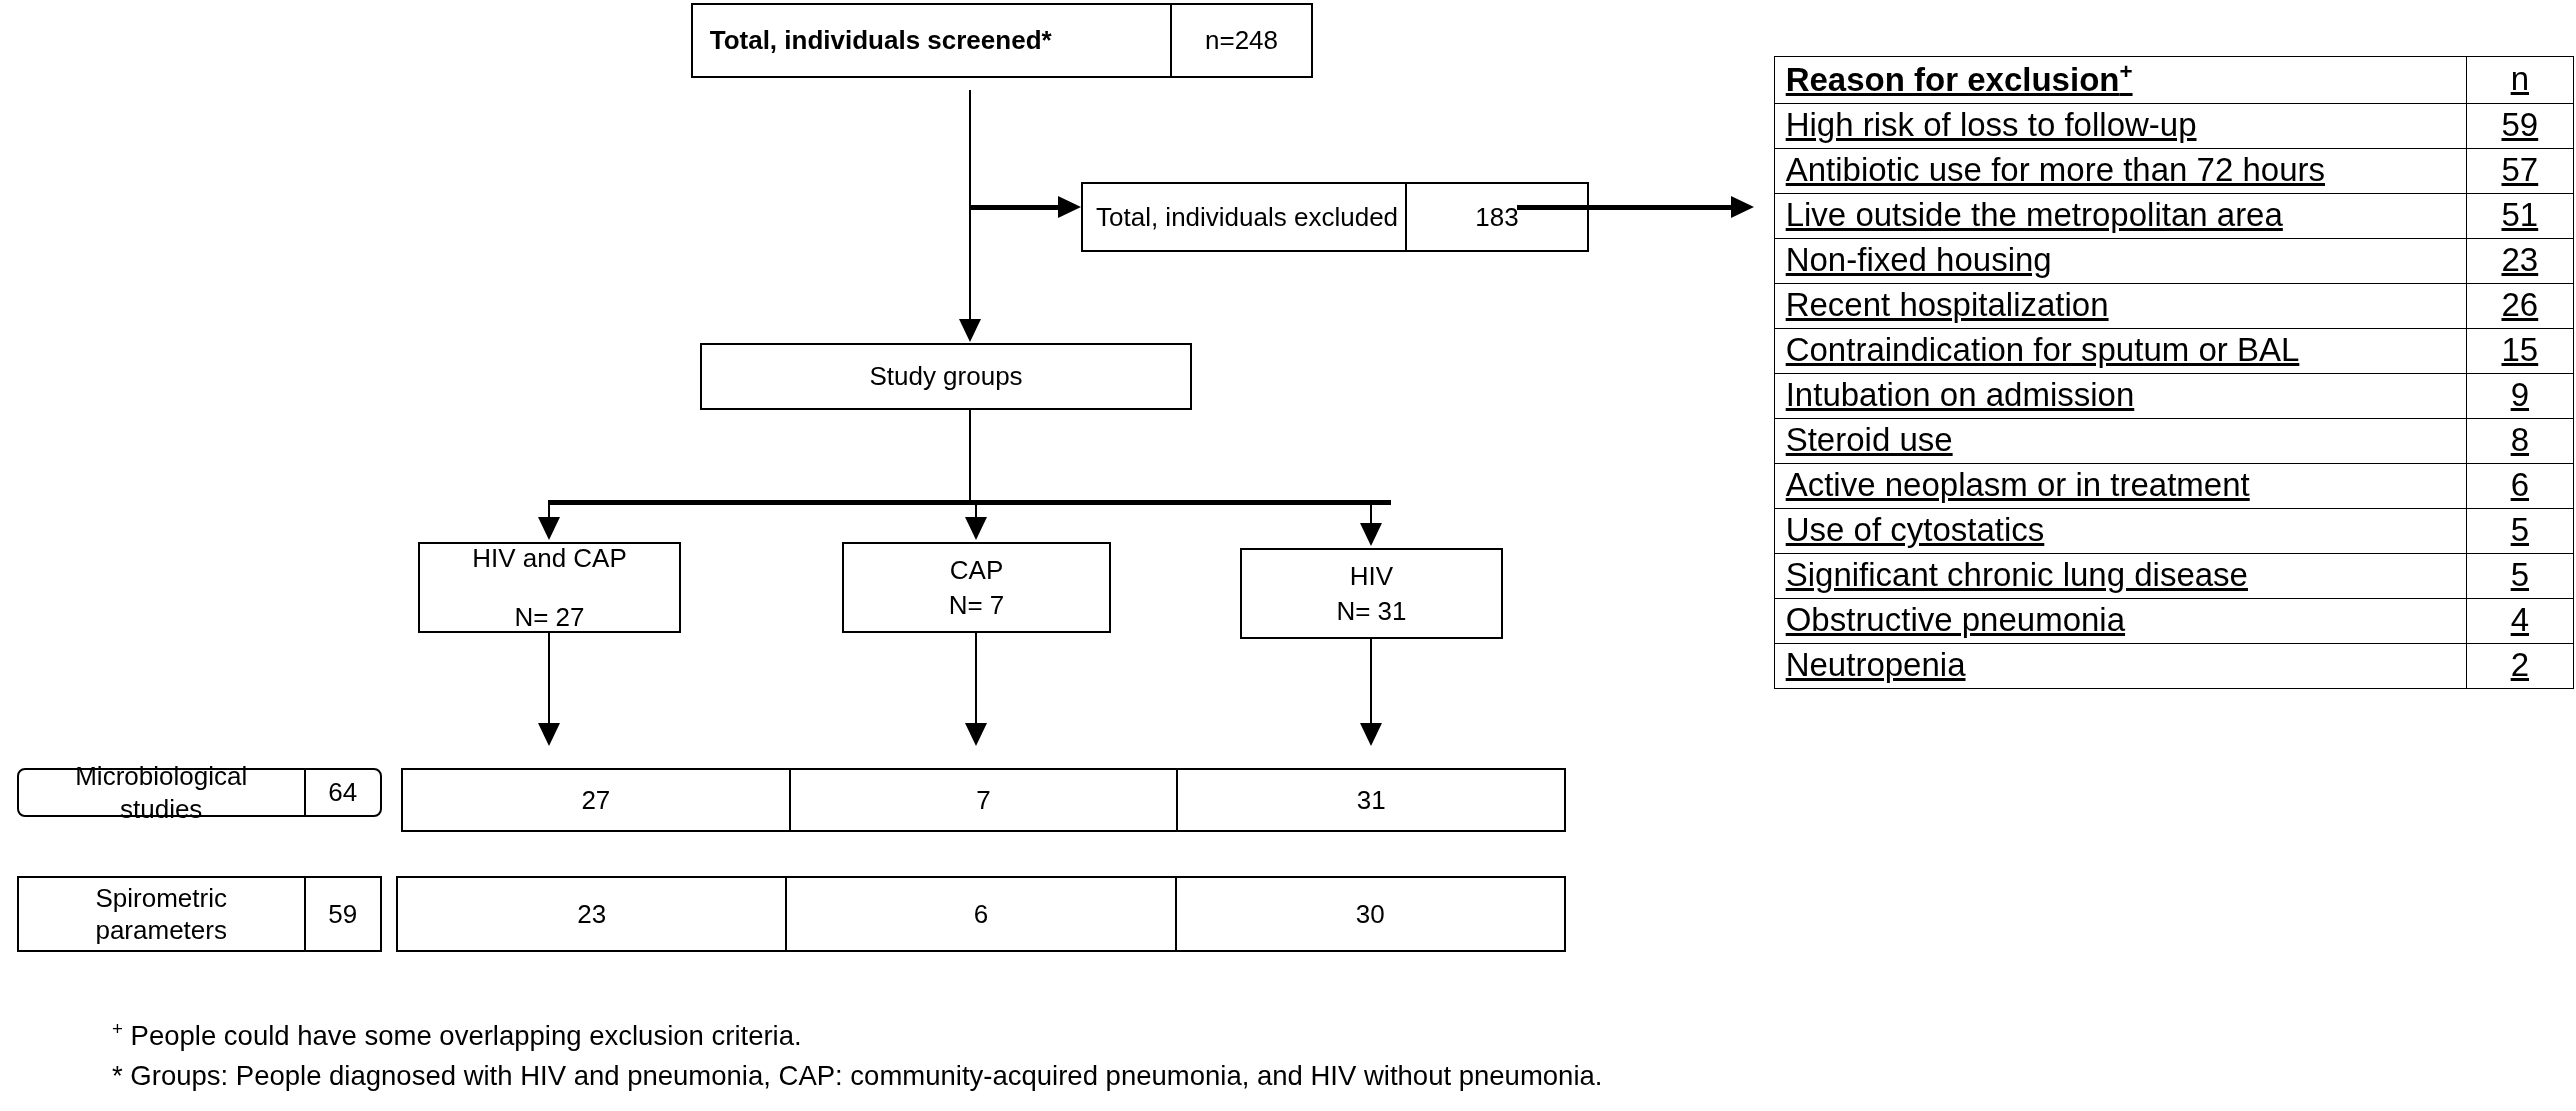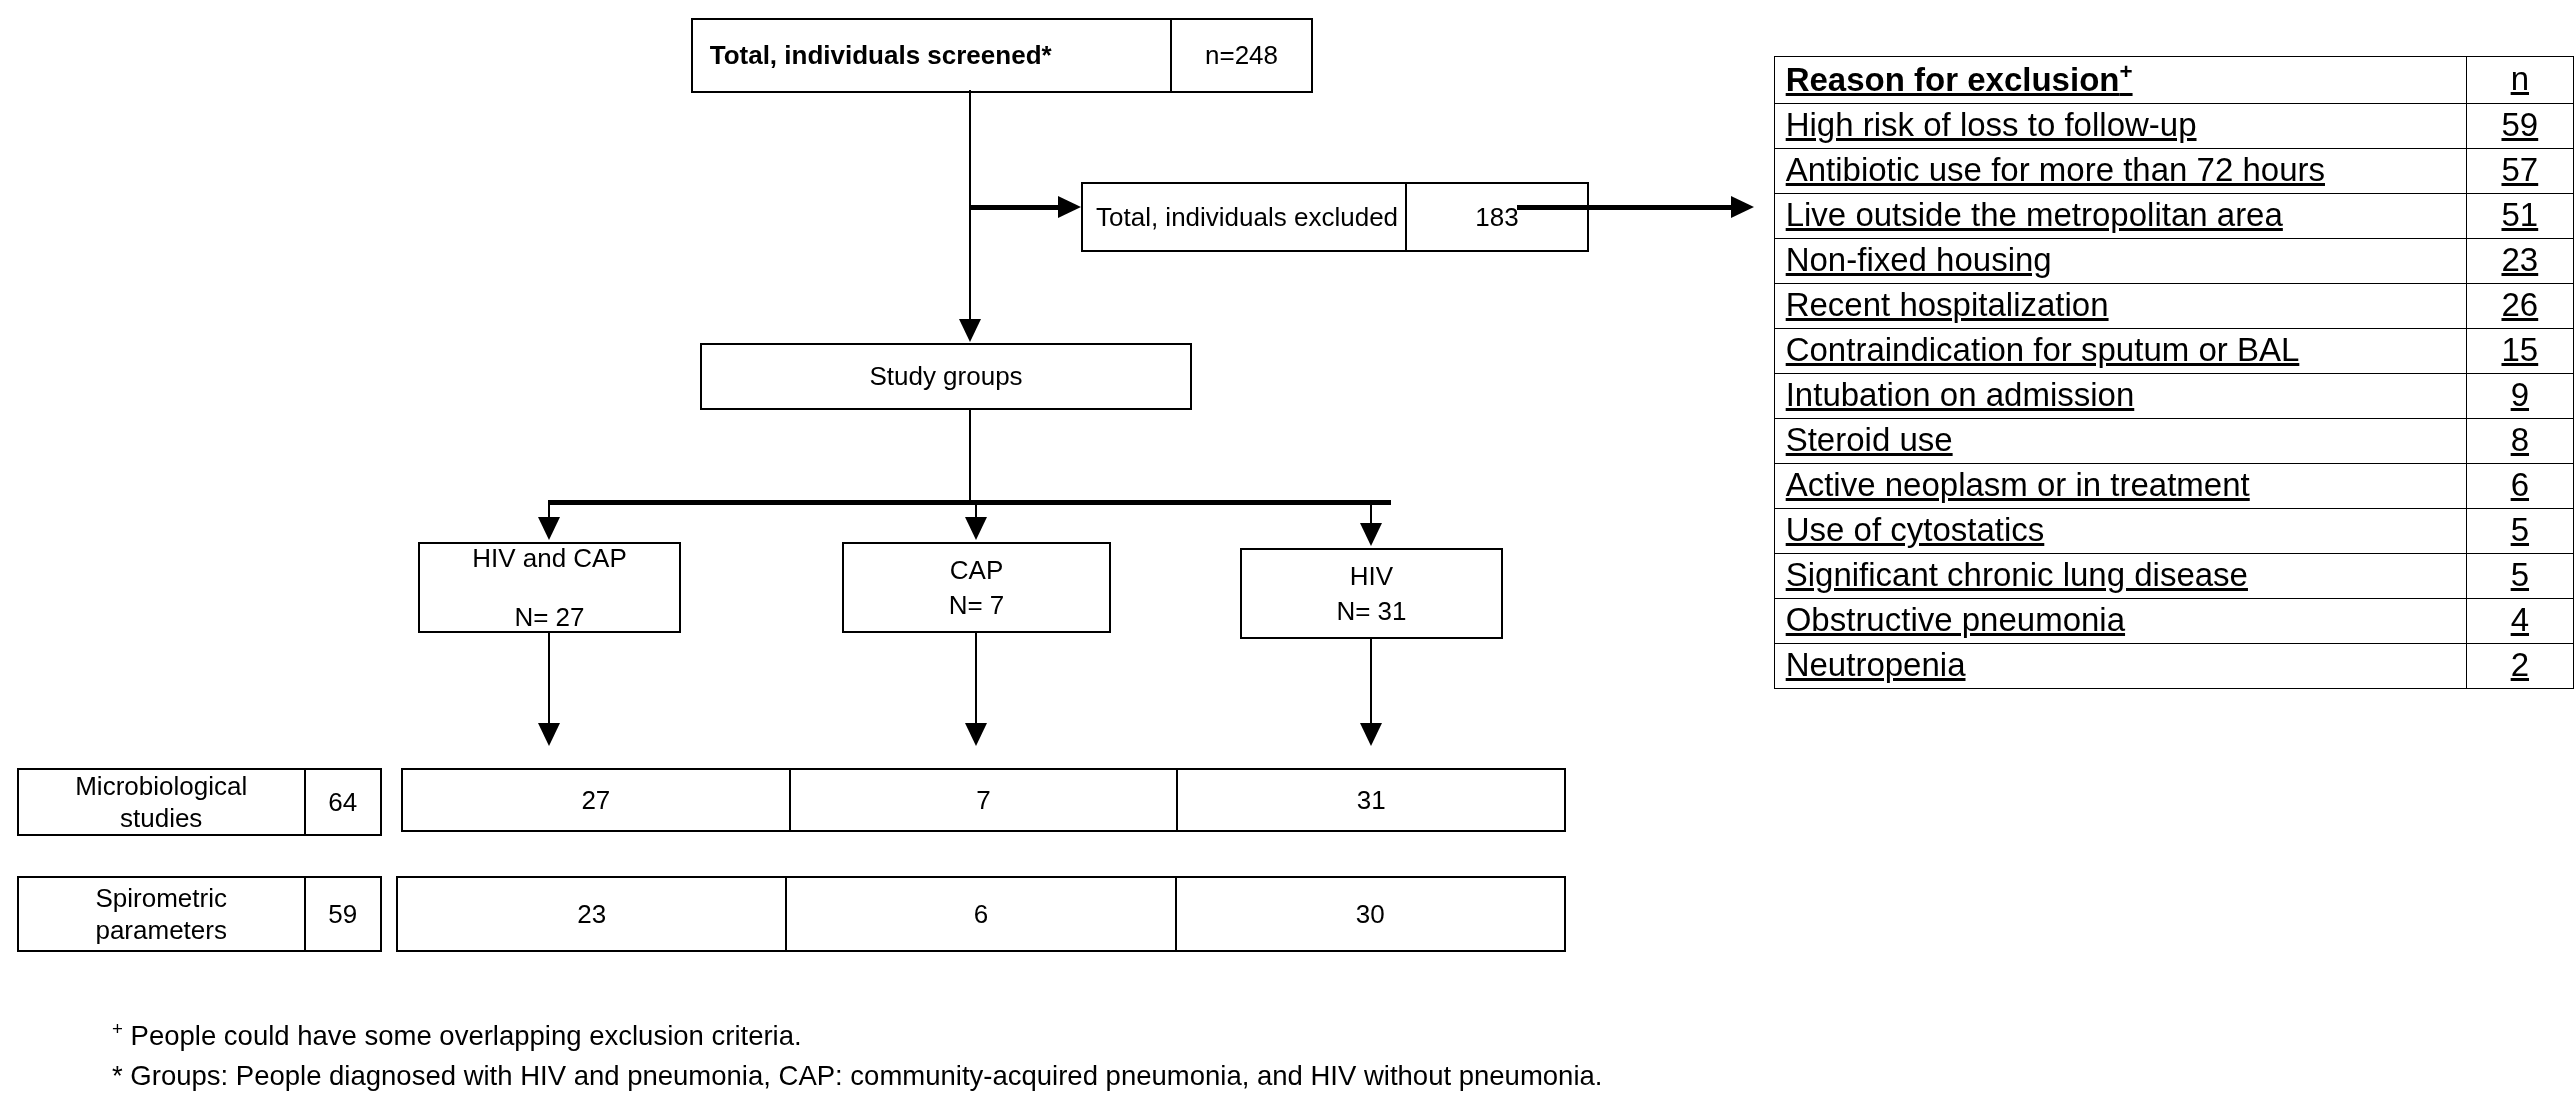--- a/index.html
+++ b/index.html
@@ -9,21 +9,21 @@
 
   
   .box{position:absolute;box-sizing:border-box;border:2.4px solid #000;
        background:#fff;display:flex;align-items:stretch;}
   .cell{display:flex;align-items:center;justify-content:center;
         box-sizing:border-box;font-size:26px;line-height:1.25;text-align:center;}
   .cell.left{justify-content:flex-start;padding-left:13px;}
   .divider{border-left:2.4px solid #000;}
 
   
-  #screened-box{left:691px;top:18px;width:622px;height:75px;}
+  #screened-box{left:691px;top:3px;width:622px;height:75px;}
   #screened-label{flex:0 0 477px;font-weight:bold;padding-left:16.7px;
                   justify-content:flex-start;}
   #screened-n{flex:1 1 auto;}
 
   
   #excluded-box{left:1081px;top:172px;width:508px;height:70px;margin-top:10px;}
   #excluded-label{flex:0 0 322px;justify-content:flex-start;padding-left:13px;}
   #excluded-n{flex:1 1 auto;}
 
   
@@ -33,21 +33,21 @@
   
   .group-box{position:absolute;box-sizing:border-box;border:2.4px solid #000;
              background:#fff;display:flex;flex-direction:column;
              align-items:center;justify-content:center;
              font-size:26px;line-height:1.34;}
   #group-box-0{left:418px;top:542px;width:263px;height:91px;gap:24px;}
   #group-box-1{left:842px;top:542px;width:269px;height:91px;}
   #group-box-2{left:1240px;top:548px;width:263px;height:91px;}
 
   
-  #micro-label-box{left:16.7px;top:768px;width:365px;height:68px;}
+  #micro-label-box{left:16.7px;top:768px;width:365px;height:49px;border-radius:8px;}
   #micro-label-box .name{flex:0 0 285px;font-size:26px;line-height:1.24;
         display:flex;align-items:center;justify-content:center;text-align:center;
         box-sizing:border-box;padding:0 4.8px;}
   #micro-label-box .num{flex:1 1 auto;}
 
   #spiro-label-box{left:16.7px;top:876px;width:365px;height:76px;}
   #spiro-label-box .name{flex:0 0 285px;font-size:26px;line-height:1.24;
         display:flex;align-items:center;justify-content:center;
         box-sizing:border-box;padding:0 4.8px;}
   #spiro-label-box .num{flex:1 1 auto;}

